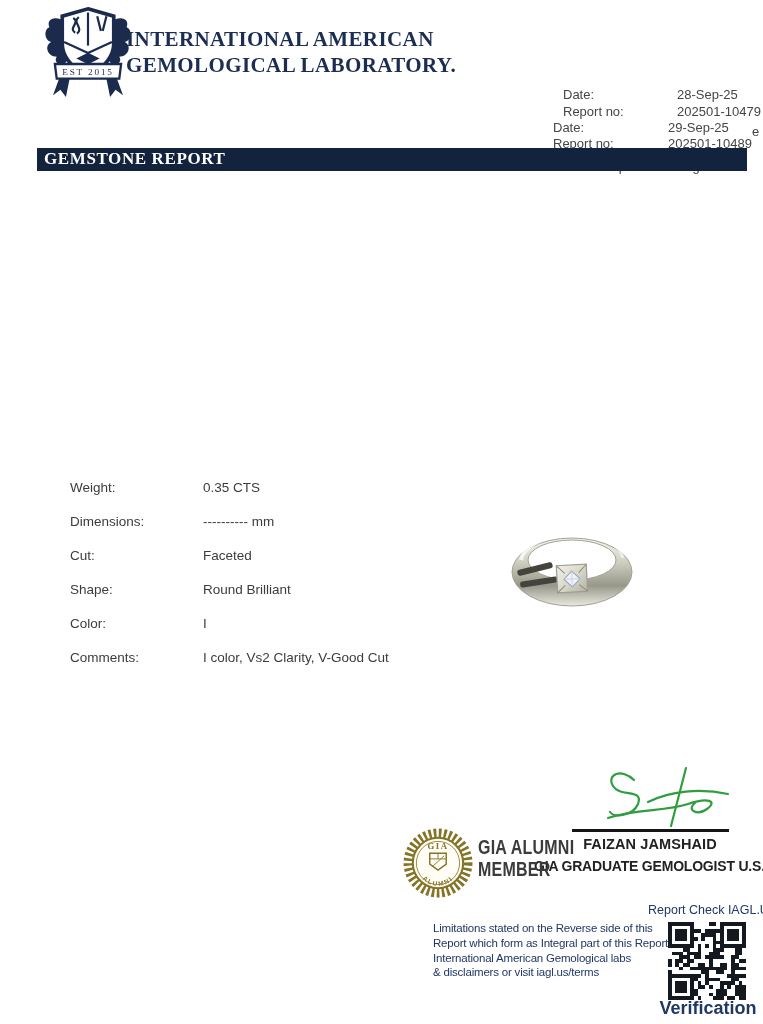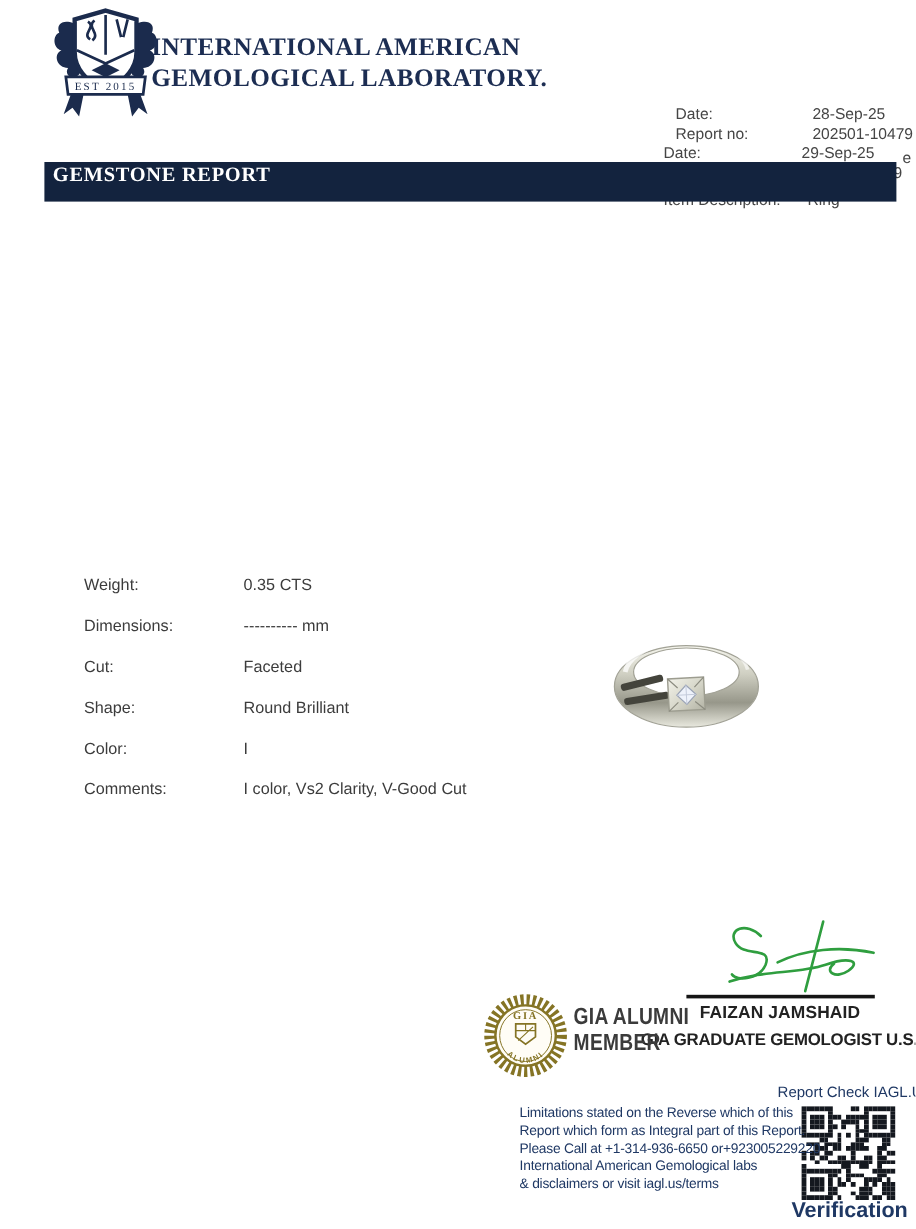--- a/index.html
+++ b/index.html
@@ -26,21 +26,21 @@
   }
 
   
   .meta-label, .meta-value, .stray {
     font-size: 13px; color: #454545; white-space: nowrap;
   }
   .under-banner { z-index: 1; }
 
   
   .banner {
-    left: 37px; top: 135px; width: 710px; height: 33px;
+    left: 37px; top: 148px; width: 710px; height: 23px;
     background: #13233e;
     z-index: 2;
     color: #ffffff;
     font-family: "Liberation Serif", serif;
     font-weight: 700;
     font-size: 17px;
     line-height: 22px;
     padding-left: 7px;
     letter-spacing: 0.6px;
   }
@@ -486,20 +486,19 @@
       <div style="grid-area: 21 / 15;"></div>
       <div style="grid-area: 21 / 17;"></div>
       <div style="grid-area: 21 / 18;"></div>
       <div style="grid-area: 21 / 20;"></div>
       <div style="grid-area: 21 / 21;"></div>
     </div>
 
   <div class="abs verification">Verification</div>
 
   <div class="abs disclaimer">
-    <div>Limitations stated on the Reverse which of this</div>
+    <div>Limitations stated on the Reverse side of this</div>
     <div>Report which form as Integral part of this Report.</div>
-    <div>Please Call at +1-314-936-6650 or+923005229220</div>
     <div>International American Gemological labs</div>
     <div>&amp; disclaimers or visit iagl.us/terms</div>
   </div>
 
 </div>
 
 </body></html>

